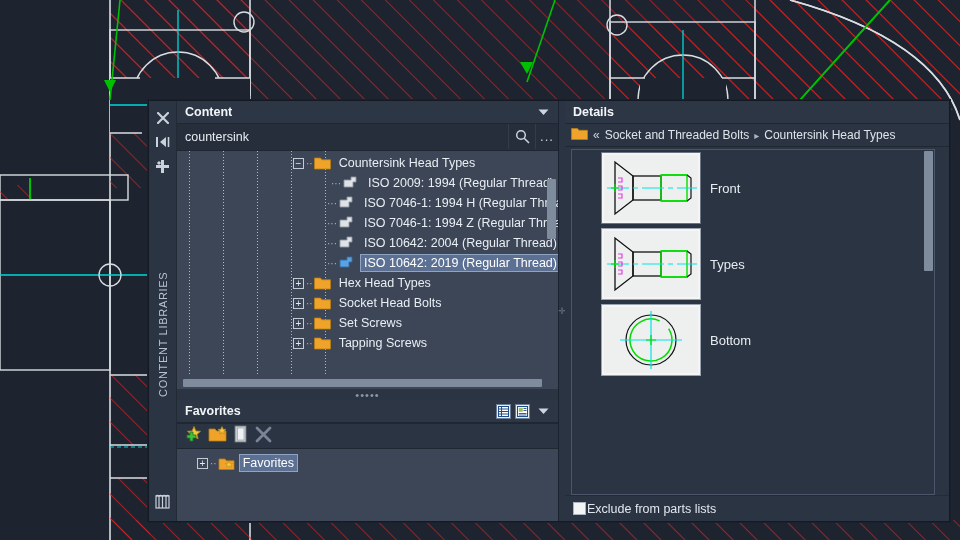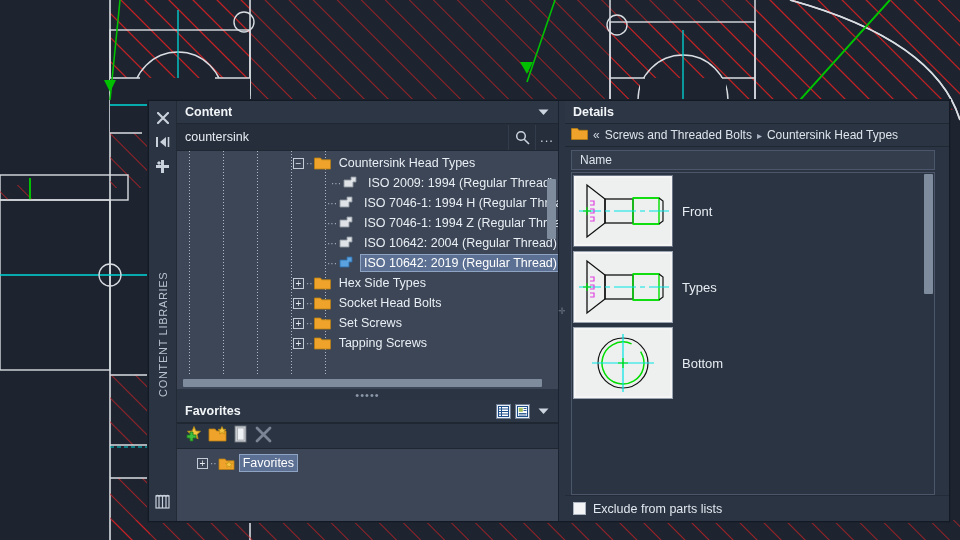--- a/index.html
+++ b/index.html
@@ -44,21 +44,21 @@
     height:23px;background:#2d3644;color:#f2f5f8;font-size:12.5px;font-weight:bold;
     display:flex;align-items:center;padding:0 8px;box-sizing:border-box;
     border-bottom:1px solid #1f2733;
   }
   .pane-title .spacer{flex:1;}
   .chev{width:14px;height:14px;display:flex;align-items:center;justify-content:center;color:#c8d0dc;}
   .hdr-btn{width:15px;height:15px;border:1px solid #6f7d92;background:#e8eef3;margin-left:4px;
            display:flex;align-items:center;justify-content:center;box-sizing:border-box;}
 
   .search-row{
-    height:27px;background:#262e3b;display:flex;align-items:center;
+    height:27px;background:#262e3b;display:flex;align-items:flex-start;
     border-bottom:1px solid #1f2733;box-sizing:border-box;
   }
   .search-input{
     flex:1;background:transparent;border:0;outline:0;color:#e7ecf2;font-size:12.5px;
     padding:0 8px;font-family:"Liberation Sans", sans-serif;height:100%;
   }
   .search-btn{width:26px;height:25px;display:flex;align-items:center;justify-content:center;
               color:#cbd3de;border-left:1px solid #323c4b;}
   .dots-btn{width:22px;height:25px;display:flex;align-items:center;justify-content:center;
             color:#cbd3de;font-size:13px;letter-spacing:1px;border-left:1px solid #323c4b;}
@@ -85,29 +85,29 @@
   .fav-body{height:72px;background:#3c4656;position:relative;padding-top:4px;box-sizing:border-box;}
 
   
   .rightcol{flex:1;display:flex;flex-direction:column;background:#2b3442;min-width:0;}
   .crumb{height:23px;background:#2b3442;display:flex;align-items:center;gap:5px;padding:0 6px;
          font-size:12px;color:#dde4ec;border-bottom:1px solid #1f2733;box-sizing:border-box;}
   .crumb .sep{color:#aab4c2;font-size:10px;}
   .name-hdr{height:20px;background:#39435241;border:1px solid #4b566a;margin:3px 14px 0 6px;
             color:#dde4ec;font-size:12px;display:flex;align-items:center;padding:0 8px;
             background:#333d4c;box-sizing:border-box;}
-  .details-list{flex:1;margin:2px 14px 0 6px;border:1px solid #4b566a;position:relative;overflow:hidden;min-height:0;}
+  .details-list{flex:1;margin:2px 14px 0 6px;border:1px solid #4b566a;position:relative;overflow:hidden;min-height:0;padding-left:28px;}
   .drow{display:flex;align-items:center;height:76px;}
   .thumb{width:100px;height:72px;background:#eef0ef;border:1px solid #9aa3b0;
          box-shadow:inset 0 0 0 2px #f4f5f4;margin:1px 0 1px 1px;flex:0 0 100px;
          display:flex;align-items:center;justify-content:center;box-sizing:border-box;}
   .drow.sel .thumb{border:1px solid #6b7585;}
   .dlabel{color:#e7ecf2;font-size:13px;padding-left:9px;}
   .dsb{position:absolute;right:1px;top:1px;width:9px;height:120px;background:#7f8c9e;border-radius:1px;}
-  .foot{height:26px;display:flex;align-items:center;gap:7px;padding:0 8px;color:#e2e8f0;font-size:12.5px;
+  .foot{height:26px;display:flex;align-items:center;gap:1px;padding:0 8px;color:#e2e8f0;font-size:12.5px;
         border-top:1px solid #232b38;box-sizing:border-box;}
   .cbox{width:13px;height:13px;background:#f2f4f6;border:1px solid #aab3bf;box-sizing:border-box;}
 
   .splitter{width:6px;background:#2b3442;display:flex;align-items:center;justify-content:center;color:#6d7888;font-size:9px;}
 </style>
 </head>
 <body>
 
 <div class="cad-bg">
 <svg width="960" height="540" viewBox="0 0 960 540">
@@ -300,21 +300,21 @@
               <span class="lbl">ISO 10642: 2019 (Regular Thread)</span>
             </div>
             <div class="trow" style="padding-left: 116px;">
               <span class="tgl">+</span>
               <span style="color:#aab4c2;font-size:10px;margin-right:1px">··</span>
               <span class="ico">
                 <svg width="17" height="15" viewBox="0 0 17 15">
                   <path d="M0.5 2 h6 l1.4 1.8 h8.6 v9.2 h-16 z" fill="#f0a32a" stroke="#b87d11" stroke-width="0.8"></path>
                 </svg>
               </span>
-              <span class="lbl">Hex Side Types</span>
+              <span class="lbl">Hex Head Types</span>
             </div>
             <div class="trow" style="padding-left: 116px;">
               <span class="tgl">+</span>
               <span style="color:#aab4c2;font-size:10px;margin-right:1px">··</span>
               <span class="ico">
                 <svg width="17" height="15" viewBox="0 0 17 15">
                   <path d="M0.5 2 h6 l1.4 1.8 h8.6 v9.2 h-16 z" fill="#f0a32a" stroke="#b87d11" stroke-width="0.8"></path>
                 </svg>
               </span>
               <span class="lbl">Socket Head Bolts</span>
@@ -420,26 +420,25 @@
         <span>Details</span>
       </div>
 
       <div class="crumb">
         <span>
           <svg width="17" height="14" viewBox="0 0 17 14">
               <path d="M0.5 1.5 h6 l1.4 1.8 h8.6 v9.2 h-16 z" fill="#f0a32a" stroke="#b87d11" stroke-width="0.8"></path>
             </svg>
         </span>
         <span style="color:#cfd7e2;">«</span>
-        <span>Screws and Threaded Bolts</span>
+        <span>Socket and Threaded Bolts</span>
         <span class="sep">▸</span>
         <span>Countersink Head Types</span>
       </div>
 
-      <div class="name-hdr">Name</div>
 
       <div class="details-list">
         <div id="details-rows">
             <div class="drow sel">
               <span class="thumb">
                 <svg width="92" height="64" viewBox="0 0 92 64">
                   <path d="M10 6 L10 58 L28 44 L28 20 Z" fill="none" stroke="#111" stroke-width="1.3"></path>
                   <rect x="28" y="20" width="28" height="24" fill="none" stroke="#111" stroke-width="1.3"></rect>
                   <rect x="56" y="19" width="26" height="26" fill="none" stroke="#0d0" stroke-width="1.4"></rect>
                   <path d="M82 19 L86 22 L86 42 L82 45" fill="none" stroke="#111" stroke-width="1.2"></path>

